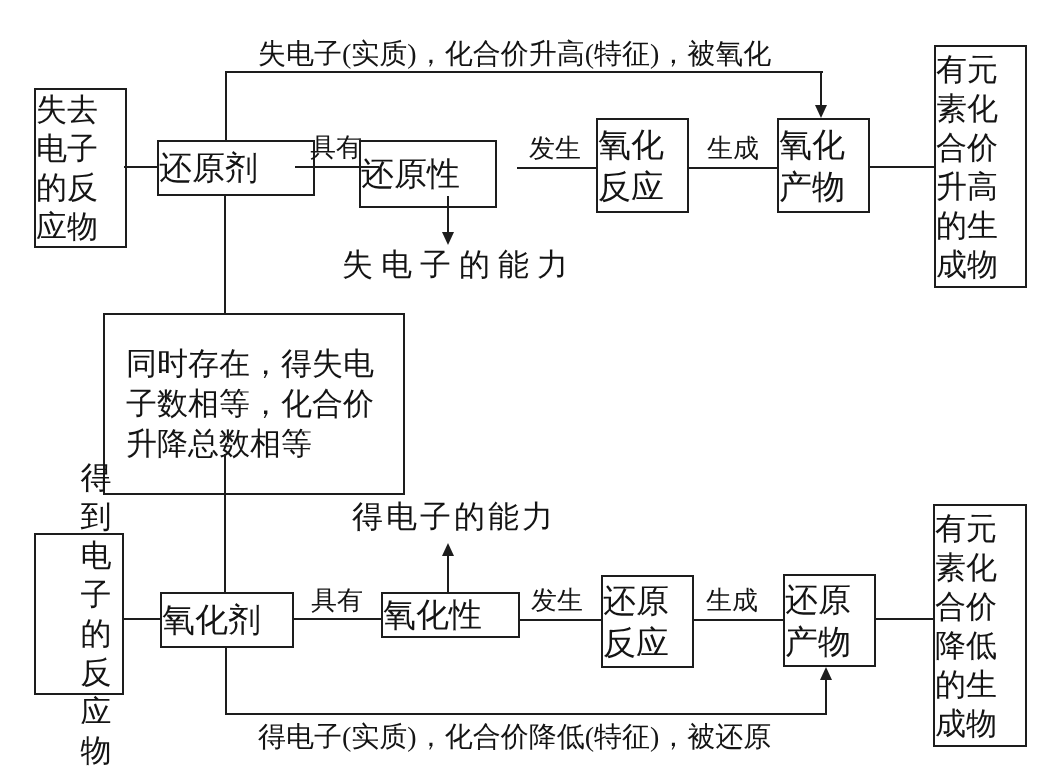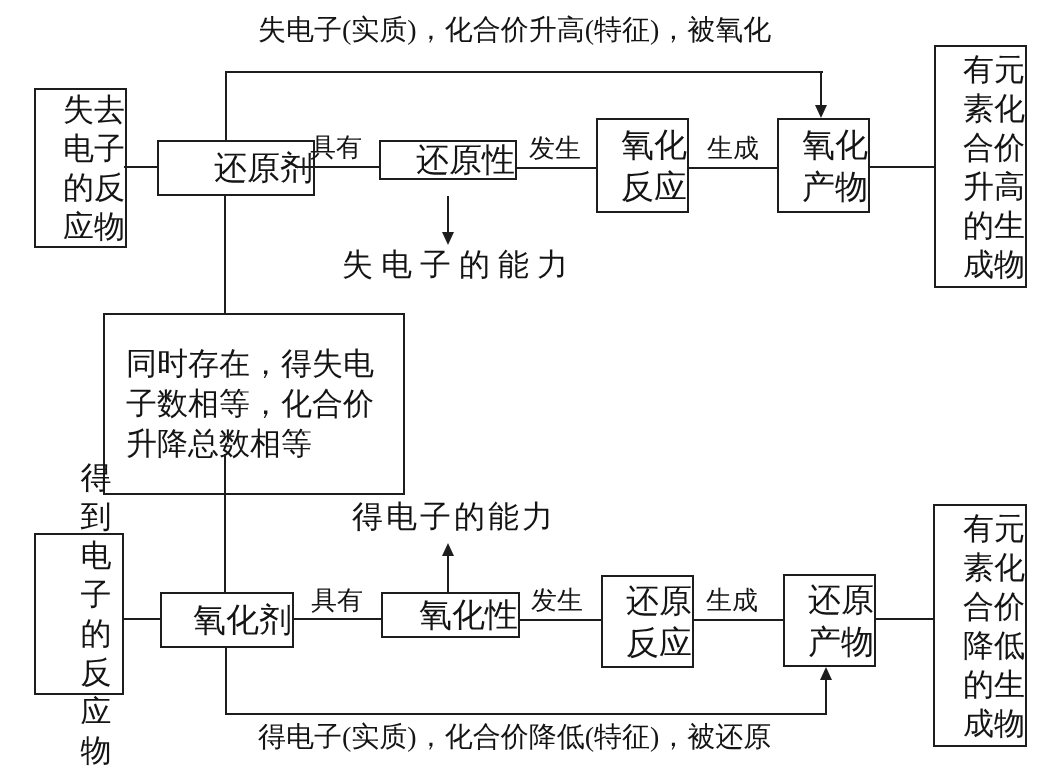--- a/index.html
+++ b/index.html
@@ -3,21 +3,21 @@
 <meta charset="utf-8">
 <style>
   html,body{margin:0;padding:0;background:#fff;}
   #stage{
     position:relative;width:1063px;height:784px;background:#ffffff;
     font-family:"Liberation Serif","DejaVu Serif",serif;color:#141414;
     overflow:hidden;
   }
   .box{
     position:absolute;border:2px solid #1d1d1d;background:#ffffff;
-    display:flex;align-items:center;justify-content:flex-end;
+    display:flex;align-items:center;justify-content:flex-start;
     text-align:center;box-sizing:border-box;
   }
   .box .txt{display:block;}
   .hl{position:absolute;height:2px;background:#1d1d1d;}
   .vl{position:absolute;width:2px;background:#1d1d1d;}
   .lbl{position:absolute;white-space:nowrap;line-height:1;}
   .arr{position:absolute;width:0;height:0;}
   .arr.down{border-left:6px solid transparent;border-right:6px solid transparent;border-top:13px solid #1d1d1d;}
   .arr.up{border-left:6px solid transparent;border-right:6px solid transparent;border-bottom:13px solid #1d1d1d;}
   .f26{font-size:26px;}
@@ -31,21 +31,21 @@
 <div id="stage">
 
   <div class="box f31" style="left:34px;top:88px;width:93px;height:160px;line-height:39px;">
     <span class="txt">失去<br>电子<br>的反<br>应物</span>
   </div>
 
   <div class="box f33" style="left:157px;top:140px;width:158px;height:56px;">
     <span class="txt">还原剂</span>
   </div>
 
-  <div class="box f33" style="left:379px;top:140px;width:138px;height:40px;">
+  <div class="box f33" style="left:359px;top:140px;width:138px;height:68px;">
     <span class="txt">还原性</span>
   </div>
 
   <div class="box f33" style="left:596px;top:118px;width:93px;height:95px;line-height:42px;">
     <span class="txt">氧化<br>反应</span>
   </div>
 
   <div class="box f33" style="left:777px;top:118px;width:93px;height:95px;line-height:42px;">
     <span class="txt">氧化<br>产物</span>
   </div>
@@ -106,21 +106,21 @@
   <div class="hl" style="left:876px;top:618px;width:57px;"></div>
 
   <div class="vl" style="left:447px;top:554px;height:38px;"></div>
   <div class="arr up" style="left:442px;top:543px;"></div>
 
   <div class="vl" style="left:225px;top:648px;height:67px;"></div>
   <div class="hl" style="left:225px;top:713px;width:602px;"></div>
   <div class="vl" style="left:825px;top:679px;height:36px;"></div>
   <div class="arr up" style="left:820px;top:667px;"></div>
 
-  <div class="lbl f28" style="left:258px;top:16px;">失电子(实质)，化合价升高(特征)，被氧化</div>
+  <div class="lbl f28" style="left:258px;top:40px;">失电子(实质)，化合价升高(特征)，被氧化</div>
 
   <div class="lbl f26" style="left:310px;top:135px;">具有</div>
   <div class="lbl f26" style="left:529px;top:136px;">发生</div>
   <div class="lbl f26" style="left:707px;top:136px;">生成</div>
 
   <div class="lbl f31" style="left:342px;top:249px;letter-spacing:8px;">失电子的能力</div>
 
   <div class="lbl f31" style="left:352px;top:501px;letter-spacing:3px;">得电子的能力</div>
 
   <div class="lbl f26" style="left:311px;top:588px;">具有</div>

